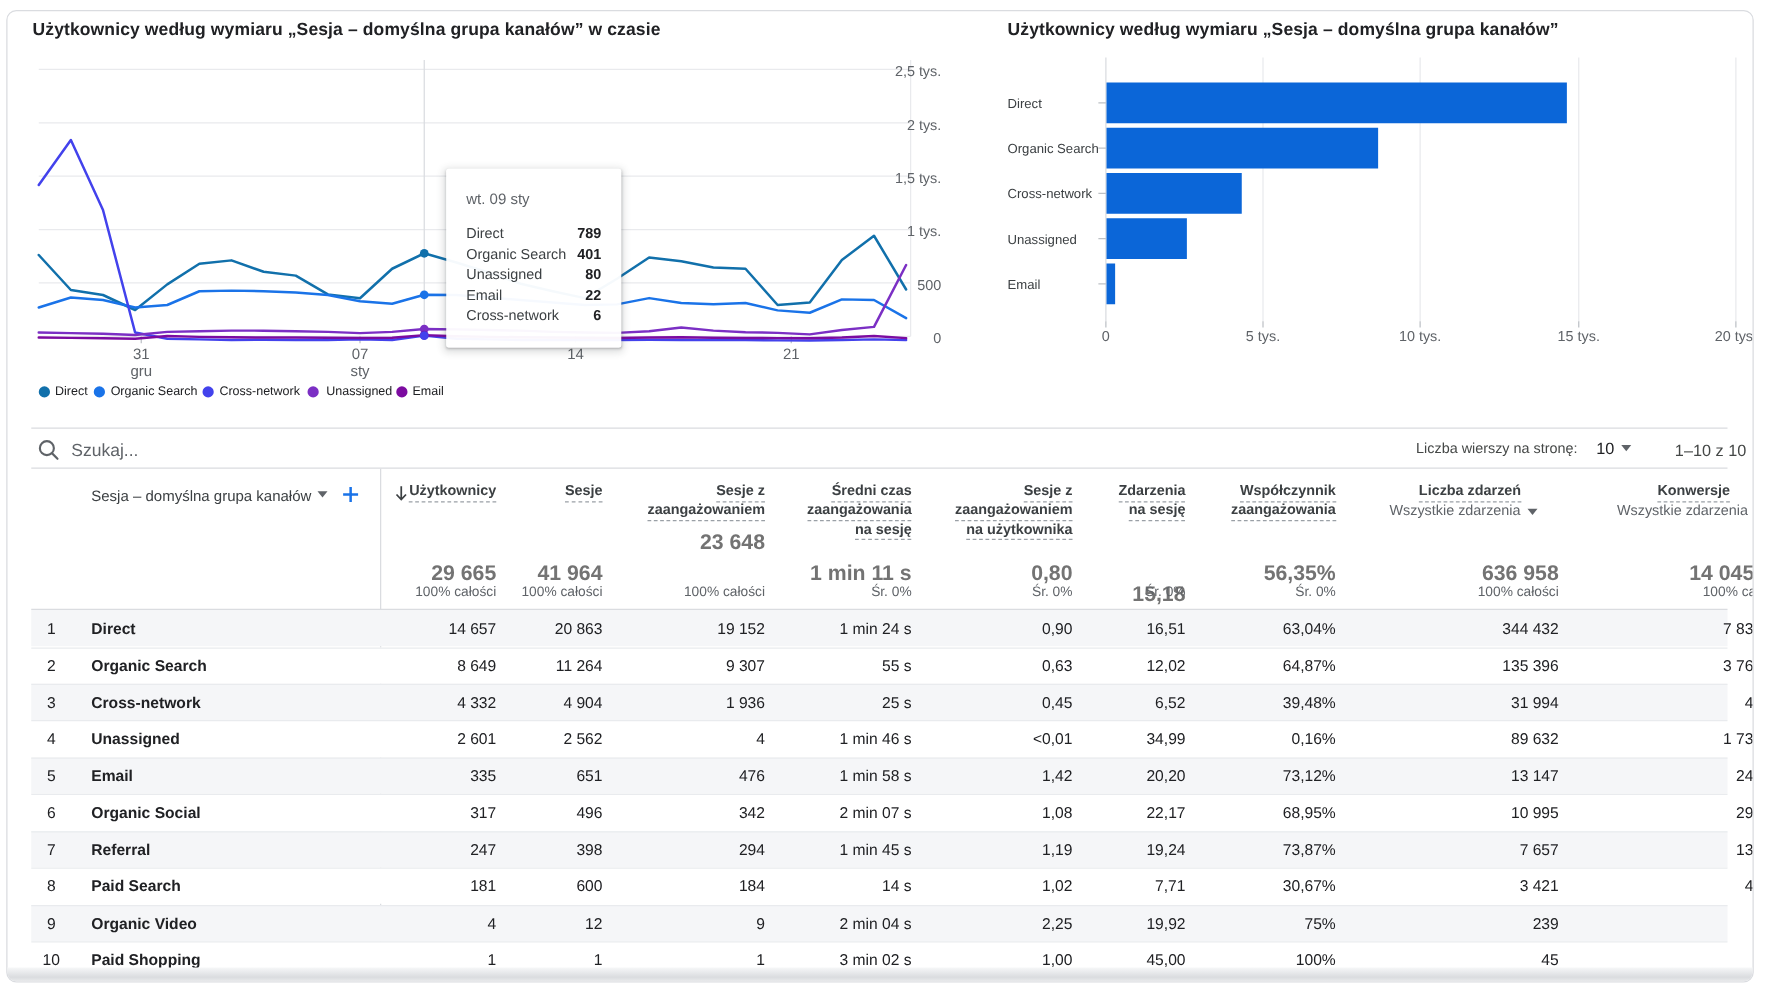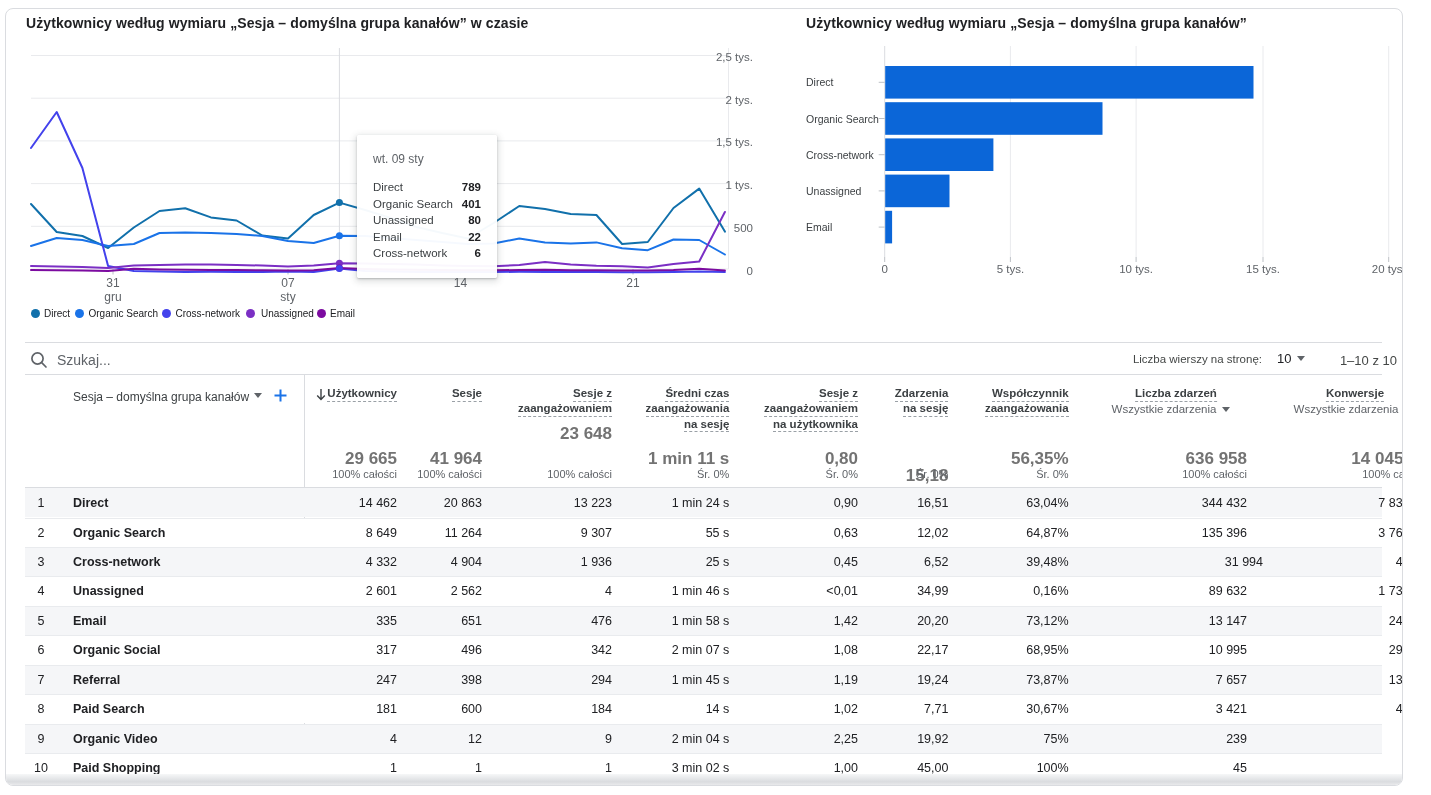--- a/index.html
+++ b/index.html
@@ -166,23 +166,23 @@
 <div class="num" style="right:482.6px;top:467.5px;font-size:11px;color:#5f6368">Śr. 0%</div>
 <div class="num" style="right:362.4000000000001px;top:449px;font-weight:700">56,35%</div>
 <div class="num" style="right:362.4000000000001px;top:467.5px;font-size:11px;color:#5f6368">Śr. 0%</div>
 <div class="num" style="right:184px;top:449px;font-weight:700">636 958</div>
 <div class="num" style="right:184px;top:467.5px;font-size:11px;color:#5f6368">100% całości</div>
 <div class="num" style="right:4px;top:449px;font-weight:700">14 045,00</div>
 <div class="num" style="right:4px;top:467.5px;font-size:11px;color:#5f6368">100% całości</div>
 <div class="rowbg" style="top:488.0px;height:29.4px;background:#f5f6f8"></div>
 <div class="cell" style="left:25px;top:488.0px;width:32px;text-align:center">1</div>
 <div class="cell" style="left:73px;top:488.0px;font-weight:700">Direct</div>
-<div class="cell" style="right:1034px;top:488.0px;text-align:right">14 462</div>
+<div class="cell" style="right:1034px;top:488.0px;text-align:right">14 657</div>
 <div class="cell" style="right:949px;top:488.0px;text-align:right">20 863</div>
-<div class="cell" style="right:819px;top:488.0px;text-align:right">13 223</div>
+<div class="cell" style="right:819px;top:488.0px;text-align:right">19 152</div>
 <div class="cell" style="right:701.7px;top:488.0px;text-align:right">1 min 24 s</div>
 <div class="cell" style="right:573px;top:488.0px;text-align:right">0,90</div>
 <div class="cell" style="right:482.6px;top:488.0px;text-align:right">16,51</div>
 <div class="cell" style="right:362.4000000000001px;top:488.0px;text-align:right">63,04%</div>
 <div class="cell" style="right:184px;top:488.0px;text-align:right">344 432</div>
 <div class="cell" style="right:4px;top:488.0px;text-align:right">7 832,33</div>
 <div class="rowbg" style="top:517.5px;height:29.4px;background:#ffffff"></div>
 <div class="rowline" style="left:25px;top:517.5px;width:1357px"></div>
 <div class="cell" style="left:25px;top:517.5px;width:32px;text-align:center">2</div>
 <div class="cell" style="left:73px;top:517.5px;font-weight:700">Organic Search</div>
@@ -199,21 +199,21 @@
 <div class="rowline" style="left:25px;top:546.9px;width:1357px"></div>
 <div class="cell" style="left:25px;top:546.9px;width:32px;text-align:center">3</div>
 <div class="cell" style="left:73px;top:546.9px;font-weight:700">Cross-network</div>
 <div class="cell" style="right:1034px;top:546.9px;text-align:right">4 332</div>
 <div class="cell" style="right:949px;top:546.9px;text-align:right">4 904</div>
 <div class="cell" style="right:819px;top:546.9px;text-align:right">1 936</div>
 <div class="cell" style="right:701.7px;top:546.9px;text-align:right">25 s</div>
 <div class="cell" style="right:573px;top:546.9px;text-align:right">0,45</div>
 <div class="cell" style="right:482.6px;top:546.9px;text-align:right">6,52</div>
 <div class="cell" style="right:362.4000000000001px;top:546.9px;">39,48%</div>
-<div class="cell" style="right:168px;top:546.9px;text-align:right">31 994</div>
+<div class="cell" style="right:184px;top:546.9px;text-align:right">31 994</div>
 <div class="cell" style="right:4px;top:546.9px;text-align:right">44,67</div>
 <div class="rowbg" style="top:576.4px;height:29.4px;background:#ffffff"></div>
 <div class="rowline" style="left:25px;top:576.4px;width:1357px"></div>
 <div class="cell" style="left:25px;top:576.4px;width:32px;text-align:center">4</div>
 <div class="cell" style="left:73px;top:576.4px;font-weight:700">Unassigned</div>
 <div class="cell" style="right:1034px;top:576.4px;text-align:right">2 601</div>
 <div class="cell" style="right:949px;top:576.4px;text-align:right">2 562</div>
 <div class="cell" style="right:819px;top:576.4px;text-align:right">4</div>
 <div class="cell" style="right:701.7px;top:576.4px;text-align:left">1 min 46 s</div>
 <div class="cell" style="right:573px;top:576.4px;text-align:right">&lt;0,01</div>

